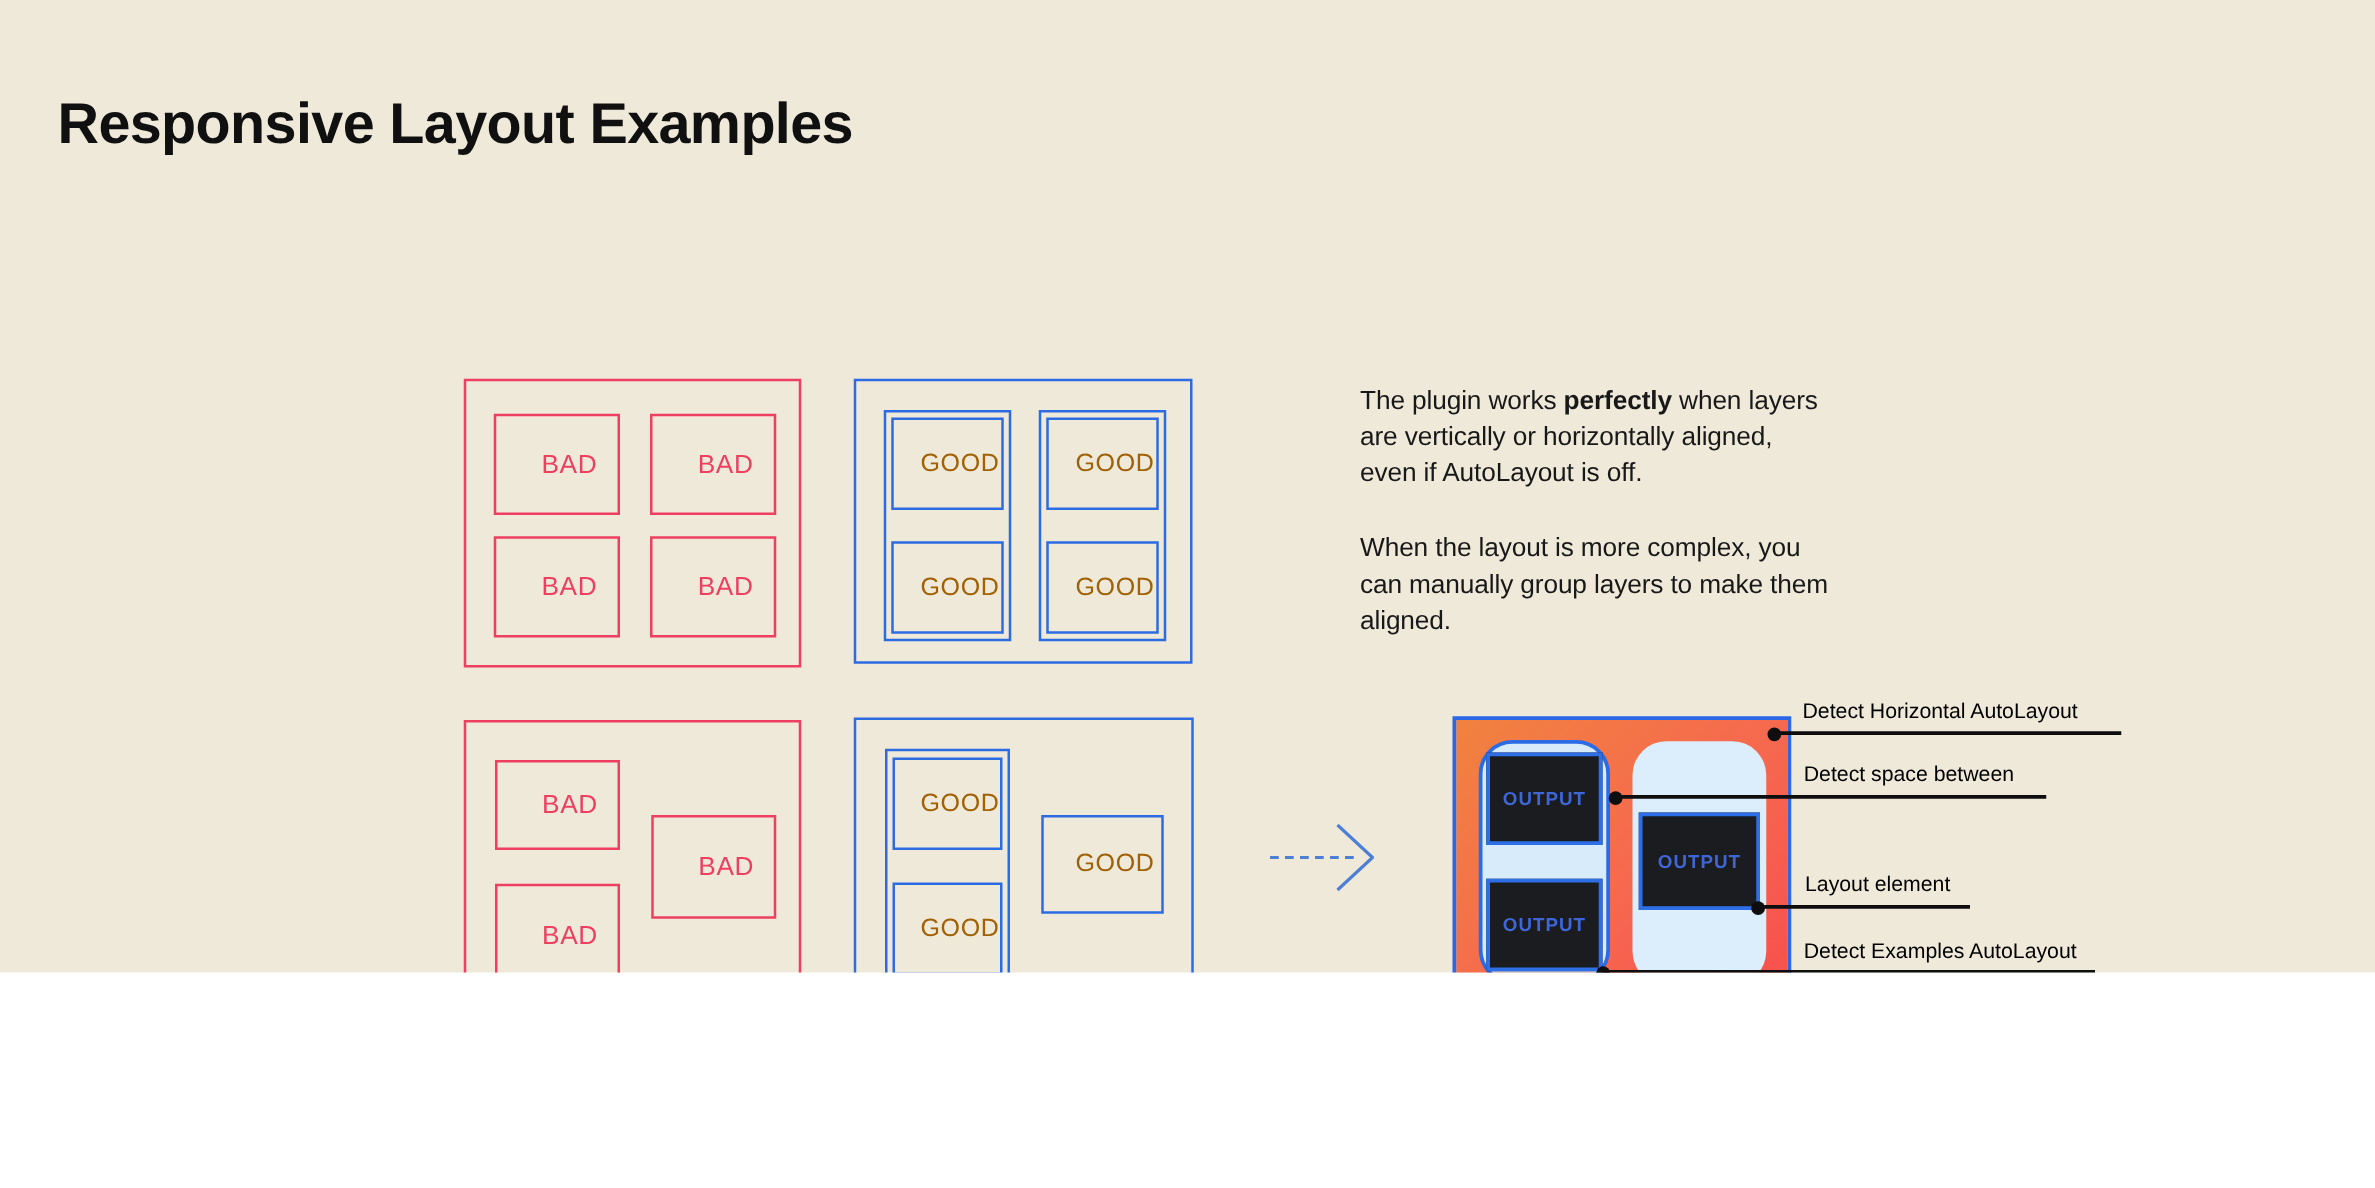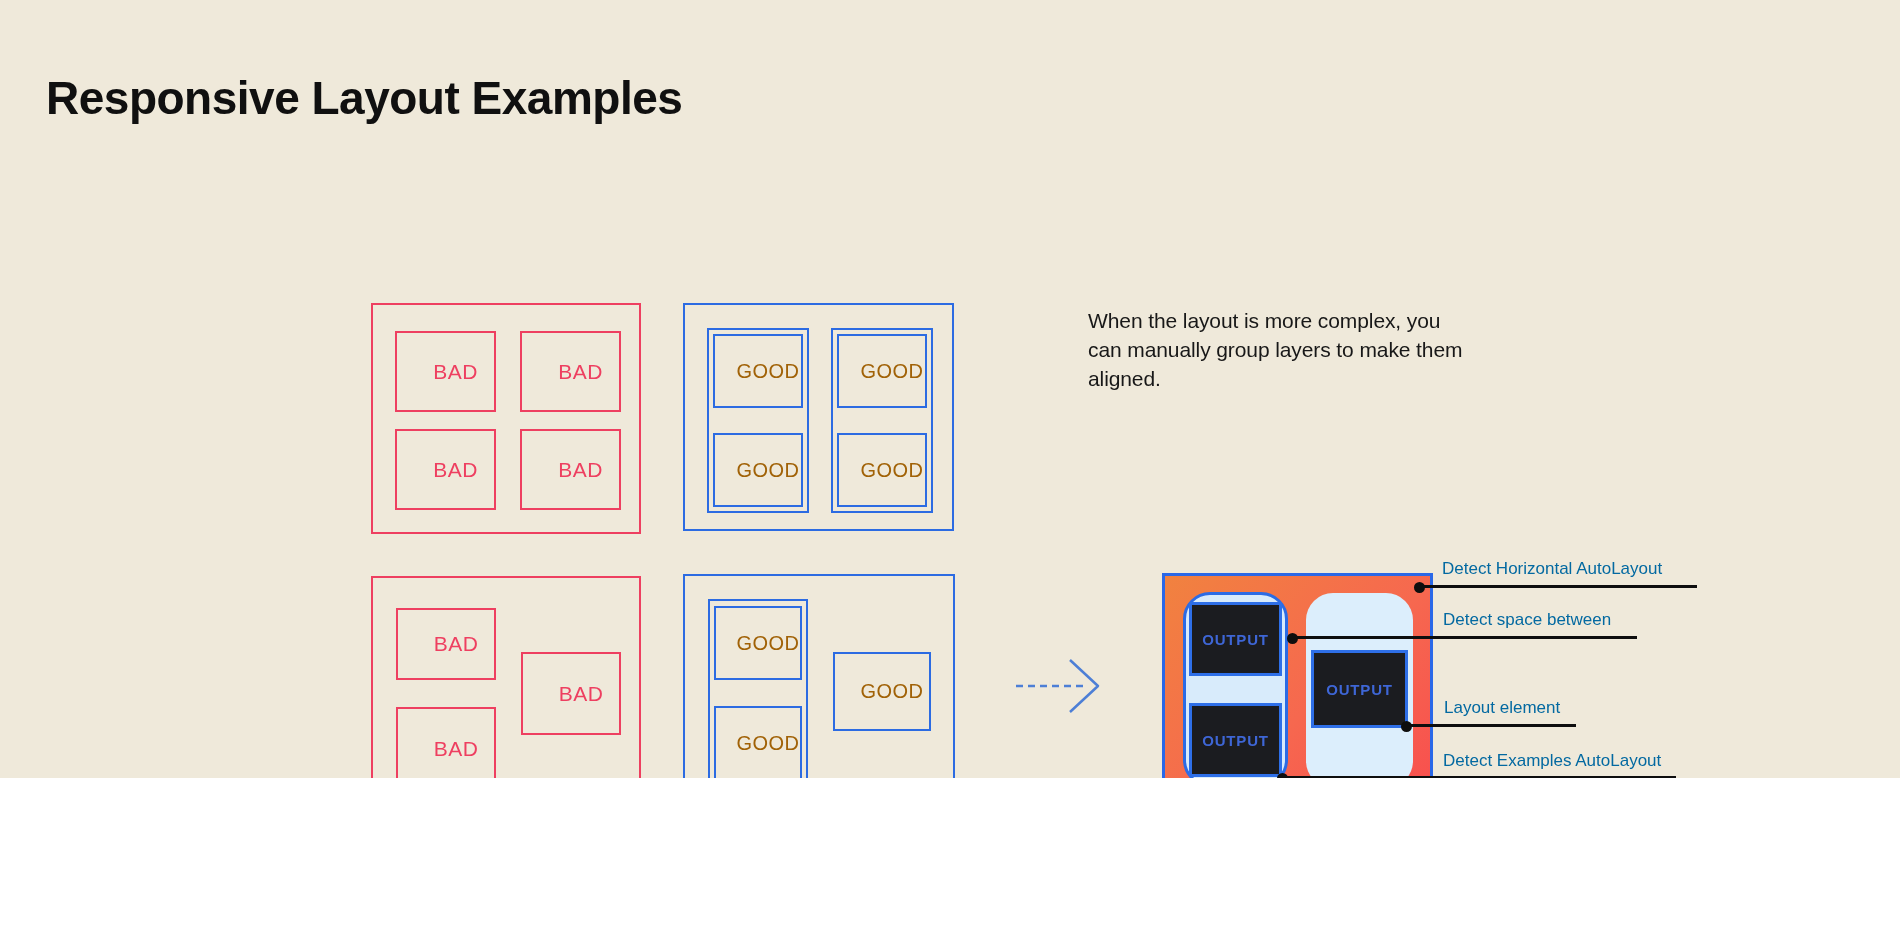--- a/index.html
+++ b/index.html
@@ -45,21 +45,21 @@
   .strip.plain{background:#DCEEFC;}
   .output-box{
     position:absolute;box-sizing:border-box;
     border:3px solid #2E6FE8;background:#1B1C20;
     display:flex;align-items:center;justify-content:center;
     color:#3E66D6;font-size:15px;font-weight:600;letter-spacing:0.8px;
   }
   
   .callout-line{position:absolute;height:3px;background:#0E0E0E;}
   .callout-dot{position:absolute;width:11px;height:11px;border-radius:50%;background:#0E0E0E;}
-  .callout-label{position:absolute;font-size:17px;font-weight:500;color:#0369a1;white-space:nowrap;}
+  .callout-label{position:absolute;font-size:17px;font-weight:500;color:#000000;white-space:nowrap;}
 </style>
 </head>
 <body>
 
 <div class="canvas">
 
   <h1 class="page-title">Responsive Layout Examples</h1>
 
   <div class="panel red" style="left:371px;top:303px;width:270px;height:231px;">
     <div class="cell red" style="left:22px;top:26px;width:101px;height:81px;">BAD</div>
@@ -87,20 +87,21 @@
 
   <div class="panel blue" style="left:683px;top:574px;width:272px;height:231px;">
     <div class="group" style="left:23px;top:23px;width:100px;height:184px;">
       <div class="cell blue" style="left:4px;top:5px;width:88px;height:74px;">GOOD</div>
       <div class="cell blue" style="left:4px;top:105px;width:88px;height:74px;">GOOD</div>
     </div>
     <div class="cell blue" style="left:148px;top:76px;width:98px;height:79px;">GOOD</div>
   </div>
 
   <div class="description">
+    <p><span>The plugin works </span><strong>perfectly</strong><span> when layers are vertically or horizontally aligned, even if AutoLayout is off.</span></p>
     <p>When the layout is more complex, you can manually group layers to make them aligned.</p>
   </div>
 
   <svg class="arrow-svg" width="96" height="72" viewBox="0 0 96 72">
     <line x1="4" y1="38" x2="76" y2="38" stroke="#4D7FD6" stroke-width="2.5" stroke-dasharray="7 5"></line>
     <polyline points="58,12 86,38 58,64" fill="none" stroke="#4D7FD6" stroke-width="2.5" stroke-linejoin="round"></polyline>
   </svg>
 
   <div class="output-frame">
     <div class="strip bordered" style="left:18px;top:16px;width:105px;height:195px;">

